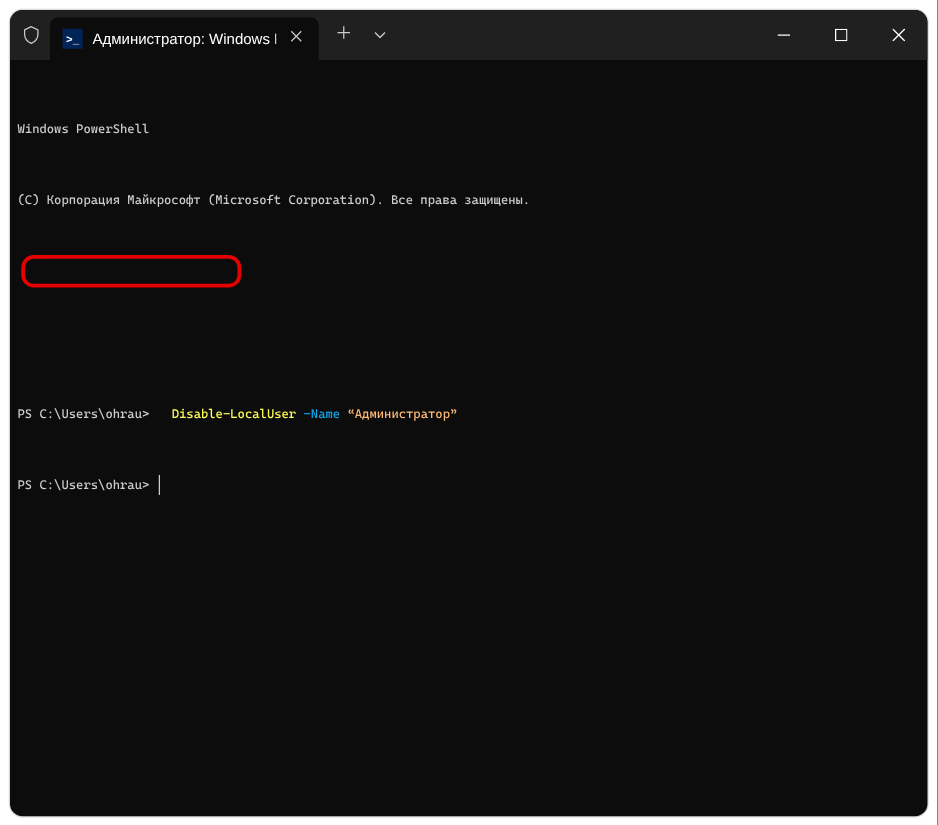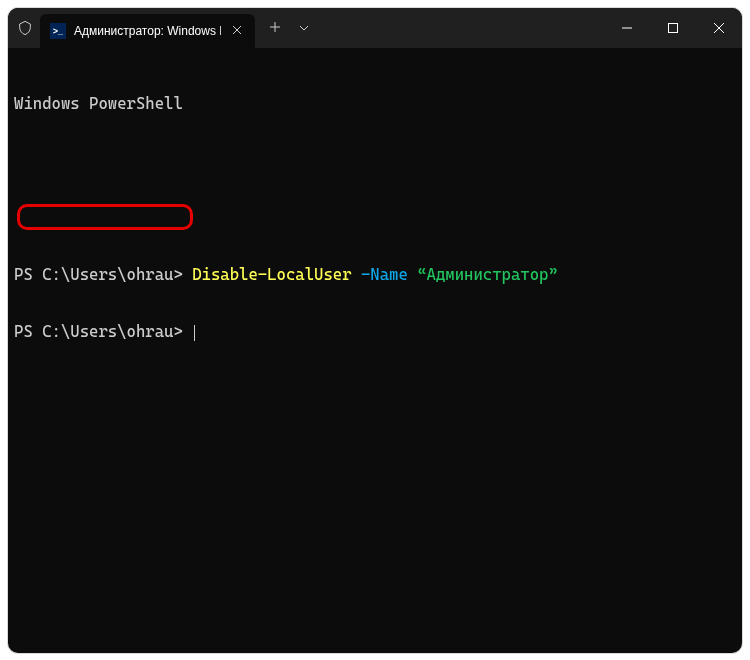--- a/index.html
+++ b/index.html
@@ -114,39 +114,40 @@
       display: flex;
       align-items: center;
       justify-content: center;
       color: #ffffff;
       cursor: pointer;
     }
     .terminal-content {
       flex: 1;
       padding: 8px 6px 6px 6px;
       color: #cccccc;
-      font-size: 16px;
+      font-size: 10px;
       line-height: 19px;
       white-space: pre-wrap;
       word-break: break-all;
       font-family: Consolas, 'Cascadia Mono', monospace;
       overflow: hidden;
       position: relative;
     }
     .banner-gap {
       height: 19px;
     }
     .cmdlet {
       color: #ffff55;
+      margin-left: 12px;
     }
     .param {
       color: #0ea5e9;
     }
     .string-val {
-      color: #22c55e;
+      color: #fdba74;
     }
     .highlight-box {
       position: absolute;
       border: 3px solid #e60000;
       border-radius: 10px;
       pointer-events: none;
     }
     .cursor {
       display: inline-block;
       width: 1px;
@@ -204,20 +205,21 @@
         <svg width="10" height="10" viewBox="0 0 10 10" stroke="currentColor" stroke-width="1">
           <line x1="0" y1="0" x2="10" y2="10"></line>
           <line x1="10" y1="0" x2="0" y2="10"></line>
         </svg>
       </div>
     </div>
   </div>
 
   <div class="terminal-content">
     <div>Windows PowerShell</div>
+    <div>(C) Корпорация Майкрософт (Microsoft Corporation). Все права защищены.</div>
     <div class="banner-gap"></div>
     <div class="banner-gap"></div>
     <div><span>PS C:\Users\ohrau&gt;</span> <span class="cmdlet">Disable-LocalUser</span> <span class="param">-Name</span> <span class="string-val"><span>“</span><span>Администратор</span><span>”</span></span></div>
     <div><span>PS C:\Users\ohrau&gt;</span> <span class="cursor"></span></div>
   </div>
 
   <div class="highlight-box" style="top: 196px; left: 9px; width: 176px; height: 26px;"></div>
 </div>
 
 </body></html>

